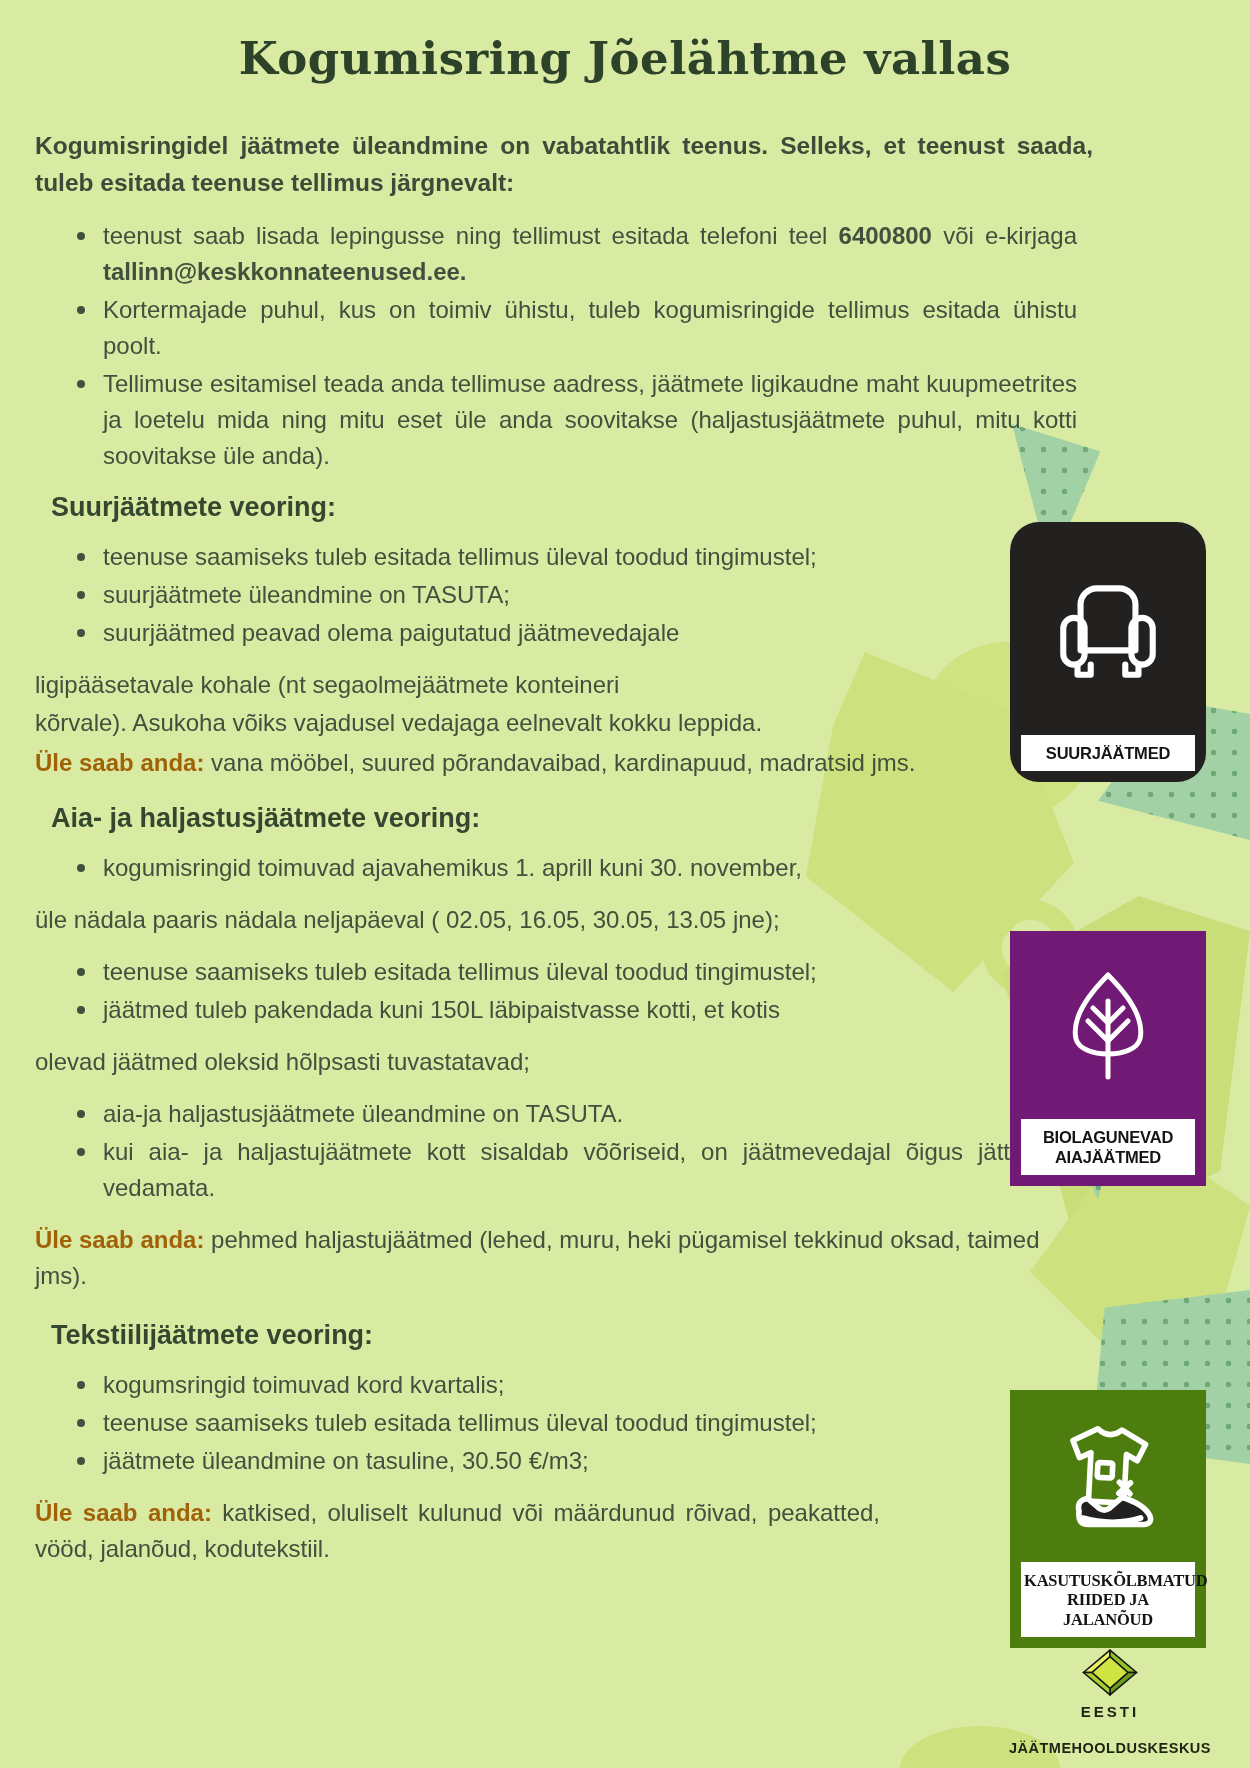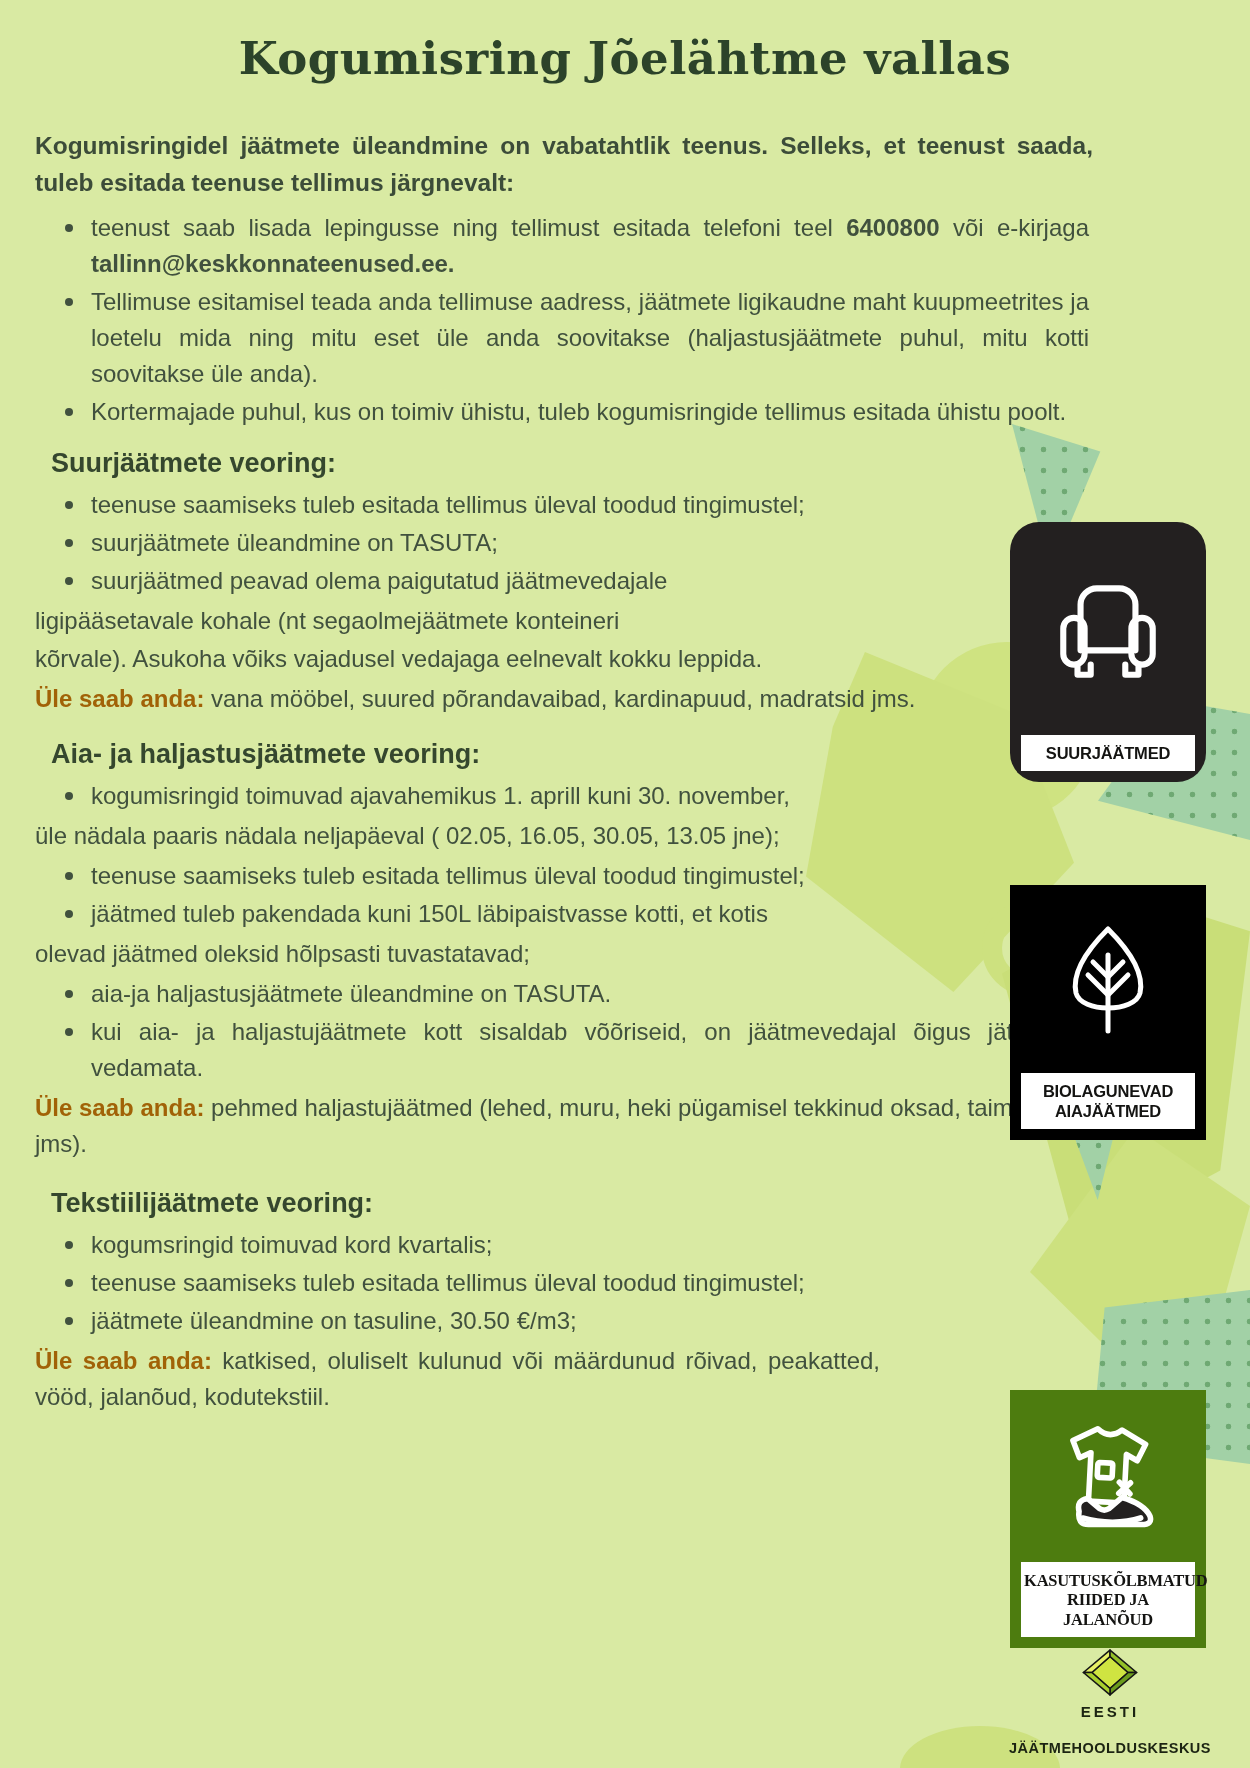--- a/index.html
+++ b/index.html
@@ -35,21 +35,21 @@
     font-weight:700; font-size:45px; letter-spacing:0.5px;
     color:#2c432a;
   }
 
   
   .content{position:absolute; left:35px; top:128px; width:1058px; z-index:1;}
   .lead{
     margin:0 0 8px; font-weight:700; font-size:24.5px; line-height:1.5;
     text-align:justify; color:#3c4c39;
   }
-  ul.blist{list-style:none; margin:4px; padding:0;}
+  ul.blist{list-style:none; margin:16px; padding:0;}
   ul.blist li{
     position:relative; padding-left:52px; margin:2px 0;
     font-size:24px; line-height:1.5;
   }
   ul.blist li::before{
     content:""; position:absolute; left:26px; top:14px;
     width:8px; height:8px; border-radius:50%; background:#41513e;
   }
   .plain{font-size:24px; line-height:1.5; margin:2px 0;}
   .handover{font-size:24px; line-height:1.5; margin:4px 0 0;}
@@ -62,21 +62,21 @@
   .justify{text-align:justify;}
   .w845{width:845px;}
   b{font-weight:700;}
 
   
   .badge{
     position:absolute; left:1010px; width:196px; z-index:2;
     display:flex; flex-direction:column;
   }
   .badge-1{top:522px; height:260px; background:#232020;border-radius:29px;}
-  .badge-2{top:885px; height:255px; background:#000000;justify-content:space-between;}
+  .badge-2{top:931px; height:255px; background:#701a75;justify-content:space-between;}
   .badge-3{top:1390px; height:258px; background:#4d7c0f;font-family:Liberation Serif, serif;}
   .badge-icon{flex:1; display:flex; align-items:center; justify-content:center;}
   .badge-label{
     background:#ffffff; margin:0 11px 11px; padding:9px 3px 8px;
     text-align:center; font-weight:700; font-size:16.5px; line-height:1.18;
     letter-spacing:-0.2px; color:#141412;
   }
   .badge svg{display:block;}
 
   
@@ -101,22 +101,22 @@
   <div class="decor dots d-dots-d"></div>
 
   <h1>Kogumisring Jõelähtme vallas</h1>
 
   <div class="content">
 
     <p class="lead">Kogumisringidel jäätmete üleandmine on vabatahtlik teenus. Selleks, et teenust saada, tuleb esitada teenuse tellimus järgnevalt:</p>
 
     <ul class="blist">
       <li class="justify"><span>teenust saab lisada lepingusse ning tellimust esitada telefoni teel </span><b>6400800</b><span> või e-kirjaga </span><b>tallinn@keskkonnateenused.ee.</b></li>
+      <li class="justify">Kortermajade puhul, kus on toimiv ühistu, tuleb kogumisringide tellimus esitada ühistu poolt.</li>
       <li class="justify">Tellimuse esitamisel teada anda tellimuse aadress, jäätmete ligikaudne maht kuupmeetrites ja loetelu mida ning mitu eset üle anda soovitakse (haljastusjäätmete puhul, mitu kotti soovitakse üle anda).</li>
-      <li class="justify">Kortermajade puhul, kus on toimiv ühistu, tuleb kogumisringide tellimus esitada ühistu poolt.</li>
     </ul>
 
     <h2>Suurjäätmete veoring:</h2>
     <ul class="blist w845">
       <li>teenuse saamiseks tuleb esitada tellimus üleval toodud tingimustel;</li>
       <li>suurjäätmete üleandmine on TASUTA;</li>
       <li>suurjäätmed peavad olema paigutatud jäätmevedajale</li>
     </ul>
     <div class="plain">ligipääsetavale kohale (nt segaolmejäätmete konteineri</div>
     <div class="plain">kõrvale). Asukoha võiks vajadusel vedajaga eelnevalt kokku leppida.</div>

